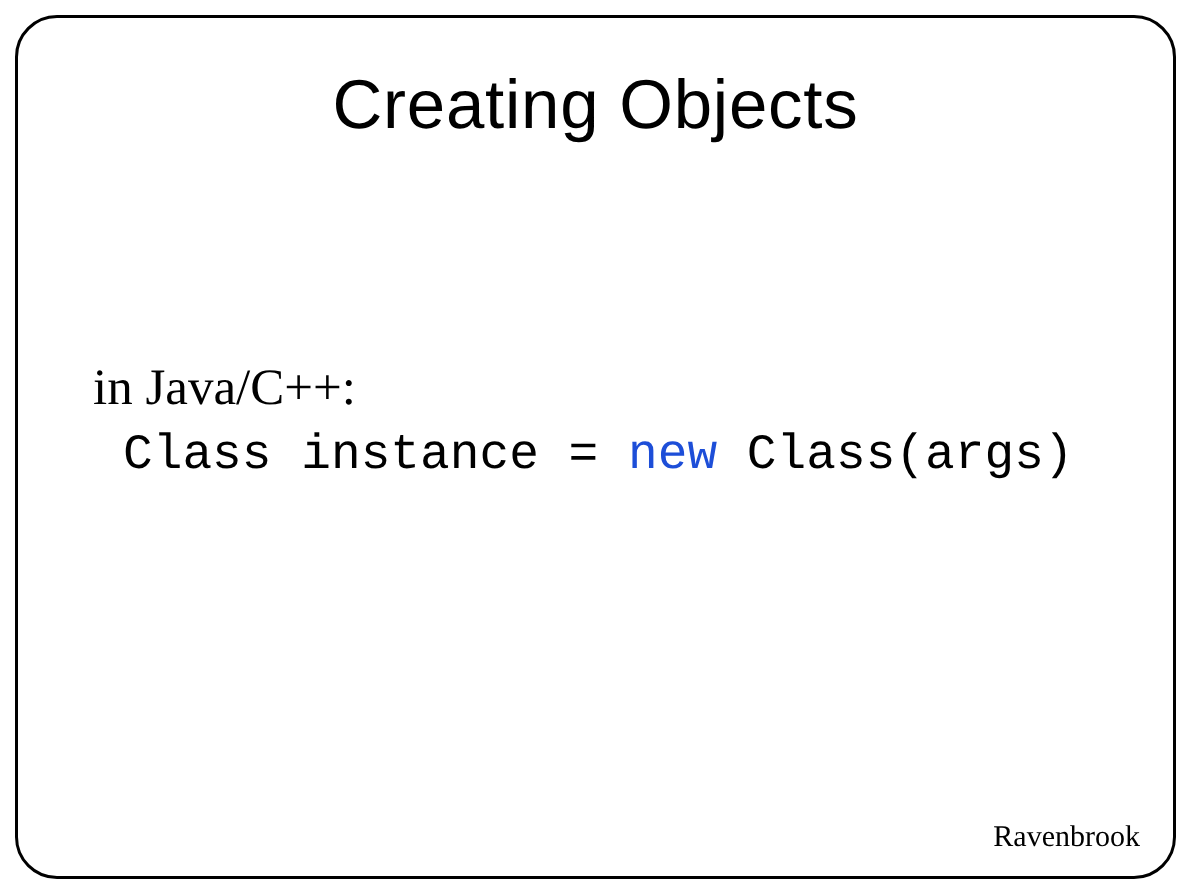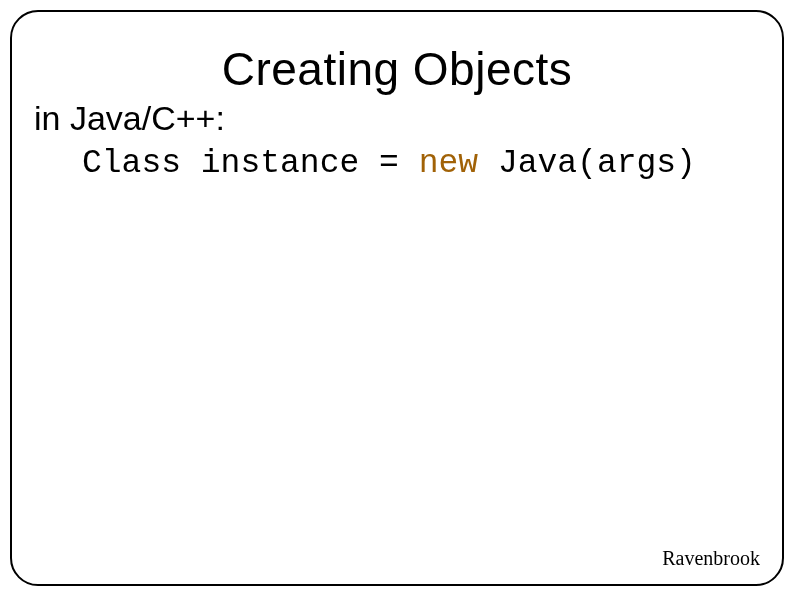--- a/index.html
+++ b/index.html
@@ -25,52 +25,54 @@
       border-radius: 28px;
       padding: 30px 20px 20px 20px;
       background: #ffffff;
     }
     .title {
       font-size: 46px;
       font-weight: 400;
       text-align: center;
       color: #000000;
       letter-spacing: 0.5px;
+      margin-bottom: 140px;
     }
     .content {
       font-size: 34px;
       color: #000000;
       line-height: 1.35;
       padding-left: 2px;
     }
     .intro-line {
-      font-family: Liberation Sans, sans-serif;
+      font-family: Liberation Serif, serif;
+      margin-left: 28px;
     }
     .code-line {
       font-family: "Lucida Sans Typewriter", "Consolas", "Courier New", monospace;
       padding-left: 48px;
       font-size: 33px;
       letter-spacing: 0px;
     }
     .keyword {
-      color: #a16207;
+      color: #1d4ed8;
     }
     .footer {
       position: absolute;
       bottom: 14px;
       right: 22px;
       font-family: "Palatino Linotype", "Book Antiqua", Georgia, serif;
       font-weight: 400;
       font-size: 20px;
       color: #000000;
     }
   </style>
 </head>
 <body>
 
 <div class="slide">
   <h1 class="title">Creating Objects</h1>
   <div class="content">
     <div class="intro-line">in Java/C++:</div>
-    <div class="code-line"><span>Class instance = </span><span class="keyword">new</span><span> Java(args)</span></div>
+    <div class="code-line"><span>Class instance = </span><span class="keyword">new</span><span> Class(args)</span></div>
   </div>
   <div class="footer">Ravenbrook</div>
 </div>
 
 </body></html>

